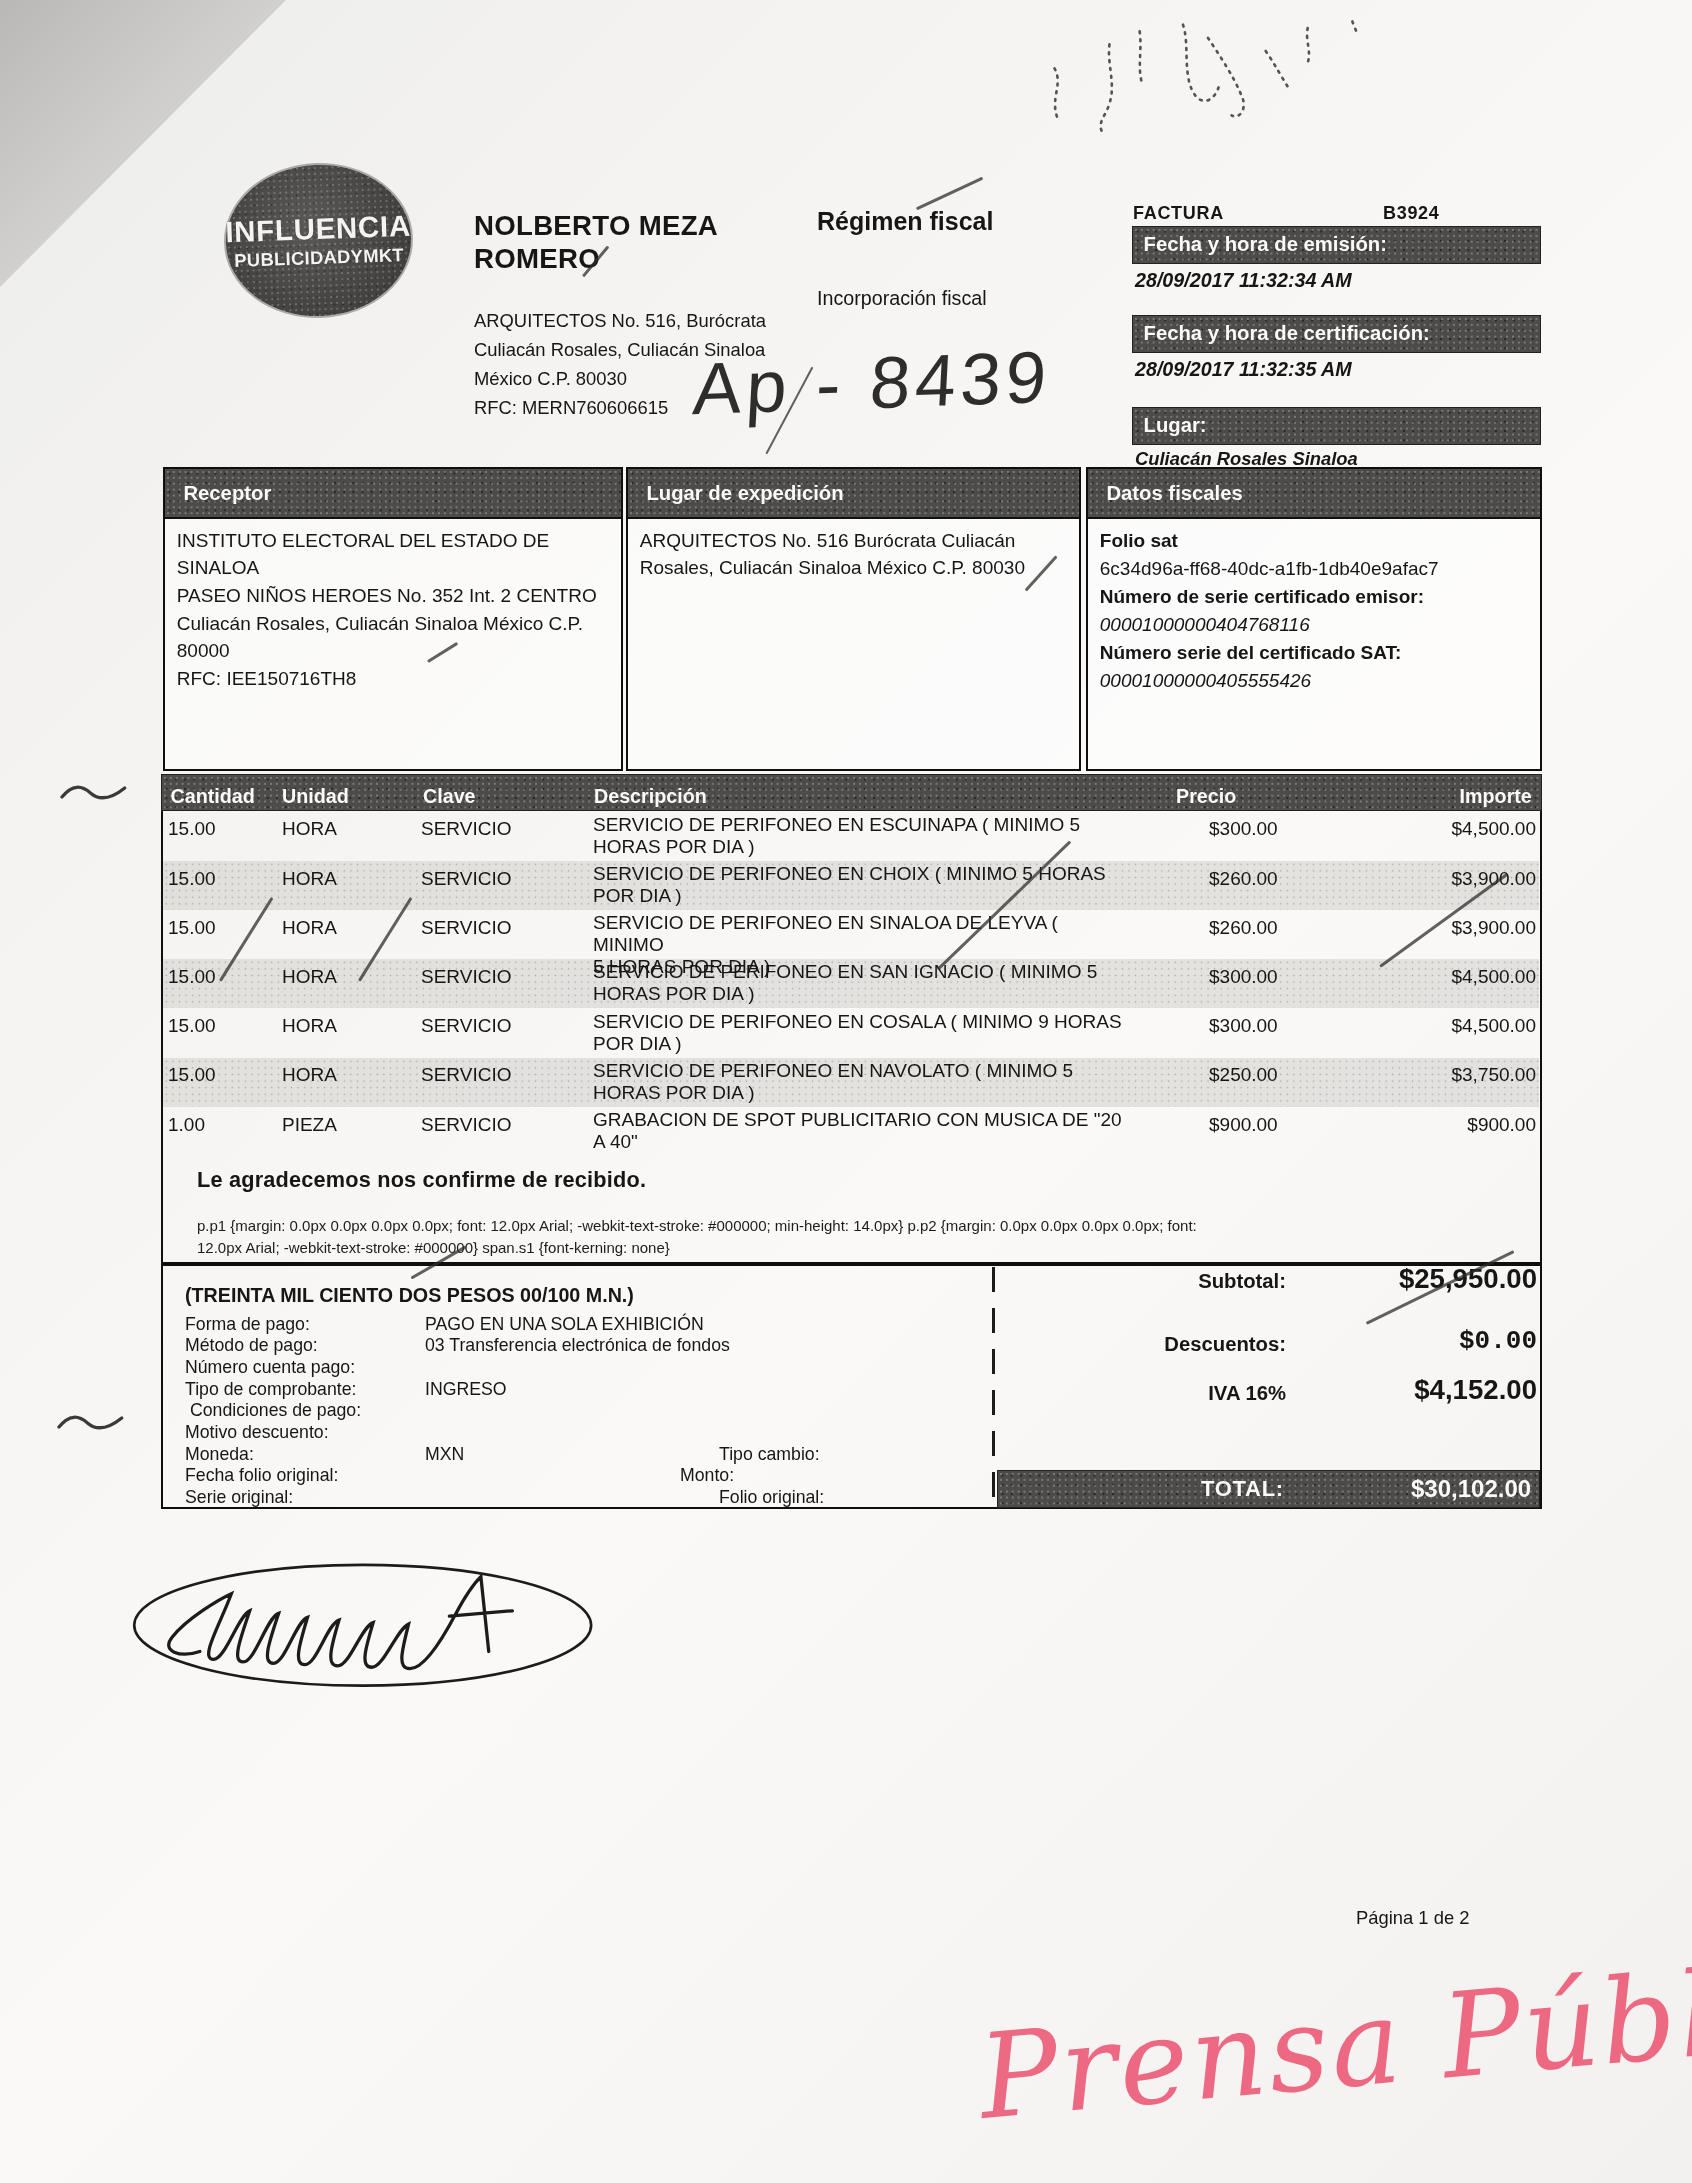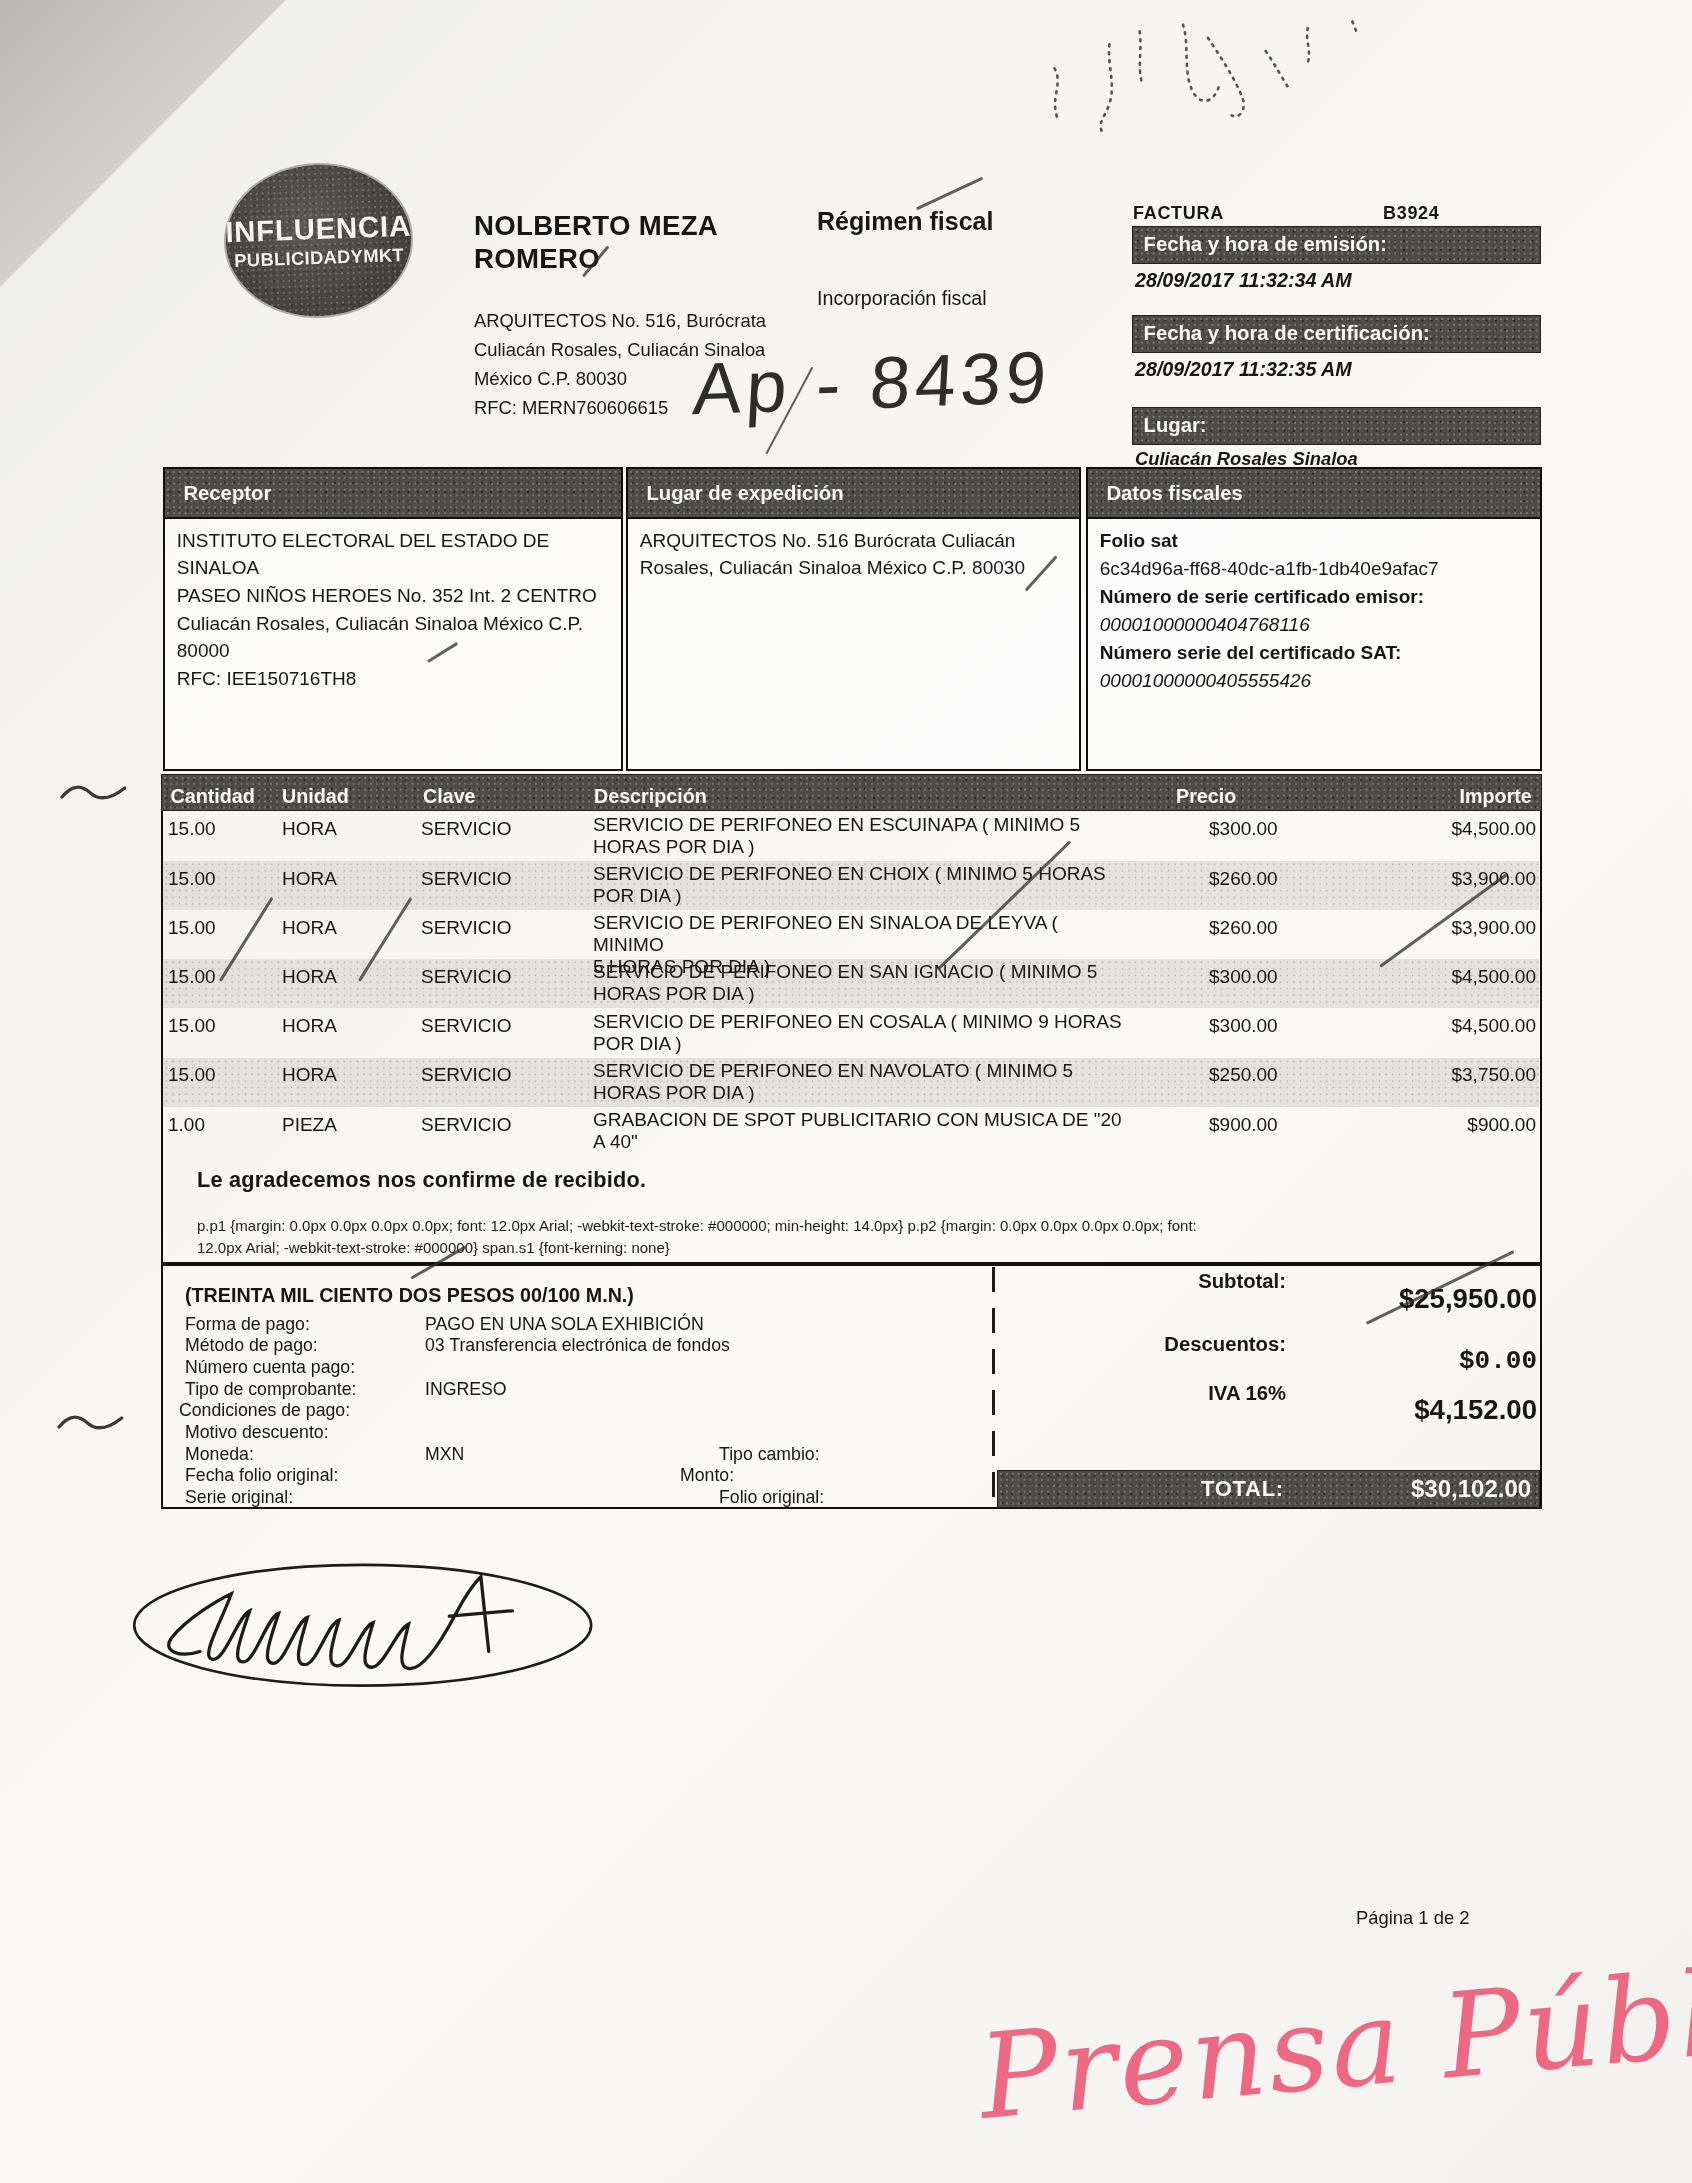--- a/index.html
+++ b/index.html
@@ -54,21 +54,21 @@
   .note{font-size:21.7px;font-weight:bold;letter-spacing:0.2px;}
   .cssdump{font-size:15px;line-height:22px;color:#1d1d1d;}
   
   .paybox{left:161px;top:1264px;width:1381px;height:245px;border:2.6px solid #0f0f0f;box-sizing:border-box;}
   .words{font-size:19.7px;font-weight:bold;}
   .plabel{font-size:17.7px;}
   .pvalue{font-size:17.7px;}
   .dashed{left:992px;top:1267px;width:3.3px;height:240px;
           background:repeating-linear-gradient(to bottom,#1b1b1b 0 25px,transparent 25px 41px);}
   .tlabel{font-size:20.3px;font-weight:bold;text-align:right;width:210px;}
-  .tvalue{font-size:27.6px;font-weight:bold;text-align:right;width:249px;margin-top:20px;}
+  .tvalue{font-size:27.6px;font-weight:bold;text-align:right;width:249px;}
   .totalbar{left:997px;top:1470px;width:543px;height:38px;}
   .totalbar .tl{position:absolute;left:203px;top:0;font-size:22px;line-height:35px;letter-spacing:0.7px;}
   .totalbar .tv{position:absolute;right:7.9px;top:0;font-size:24px;line-height:35px;margin-left:40px;}
   
   .ap{font-size:73px;color:#1d1d1b;transform:rotate(-2deg) skewX(-5deg);letter-spacing:4.6px;opacity:.92;}
   .prensa{font-size:117px;color:#ed5b77;font-family:"DejaVu Serif",cursive;font-style:italic;
           transform:rotate(-5deg);letter-spacing:2.6px;opacity:.9;white-space:nowrap;}
   .pagenum{font-size:18.4px;}
   .pen{position:absolute;background:#2e2e2c;height:2.6px;border-radius:1.3px;opacity:.75;}
   svg{display:block;}
@@ -262,21 +262,21 @@
   <div class="abs words" style="left:185px;top:1284px;">(TREINTA  MIL CIENTO DOS PESOS 00/100 M.N.)</div>
 
   <div class="abs plabel" style="left:185px;top:1314px;">Forma de pago:</div>
   <div class="abs pvalue" style="left:425px;top:1314px;">PAGO EN UNA SOLA EXHIBICIÓN</div>
   <div class="abs plabel" style="left:185px;top:1335px;">Método de pago:</div>
   <div class="abs pvalue" style="left:425px;top:1335px;">03 Transferencia electrónica de fondos</div>
   <div class="abs plabel" style="left:185px;top:1357px;">Número cuenta pago:</div>
   <div class="abs pvalue" style="left:425px;top:1357px;"></div>
   <div class="abs plabel" style="left:185px;top:1379px;">Tipo de comprobante:</div>
   <div class="abs pvalue" style="left:425px;top:1379px;">INGRESO</div>
-  <div class="abs plabel" style="left:179px;top:1400px;text-align:center;">Condiciones de pago:</div>
+  <div class="abs plabel" style="left:190px;top:1400px;text-align:center;">Condiciones de pago:</div>
   <div class="abs pvalue" style="left:425px;top:1400px;"></div>
   <div class="abs plabel" style="left:185px;top:1422px;">Motivo descuento:</div>
   <div class="abs pvalue" style="left:425px;top:1422px;"></div>
   <div class="abs plabel" style="left:185px;top:1444px;">Moneda:</div>
   <div class="abs pvalue" style="left:425px;top:1444px;">MXN</div>
   <div class="abs plabel" style="left:185px;top:1465px;">Fecha folio original:</div>
   <div class="abs pvalue" style="left:425px;top:1465px;"></div>
   <div class="abs plabel" style="left:185px;top:1487px;">Serie original:</div>
   <div class="abs pvalue" style="left:425px;top:1487px;"></div>
 

